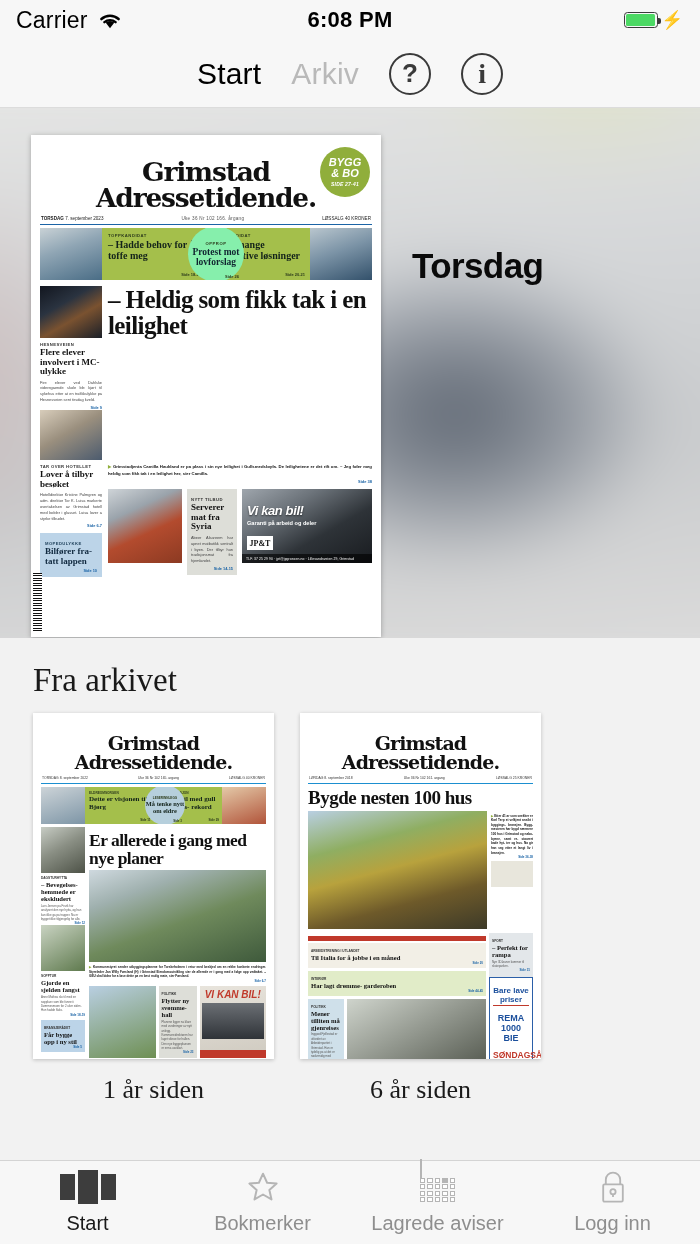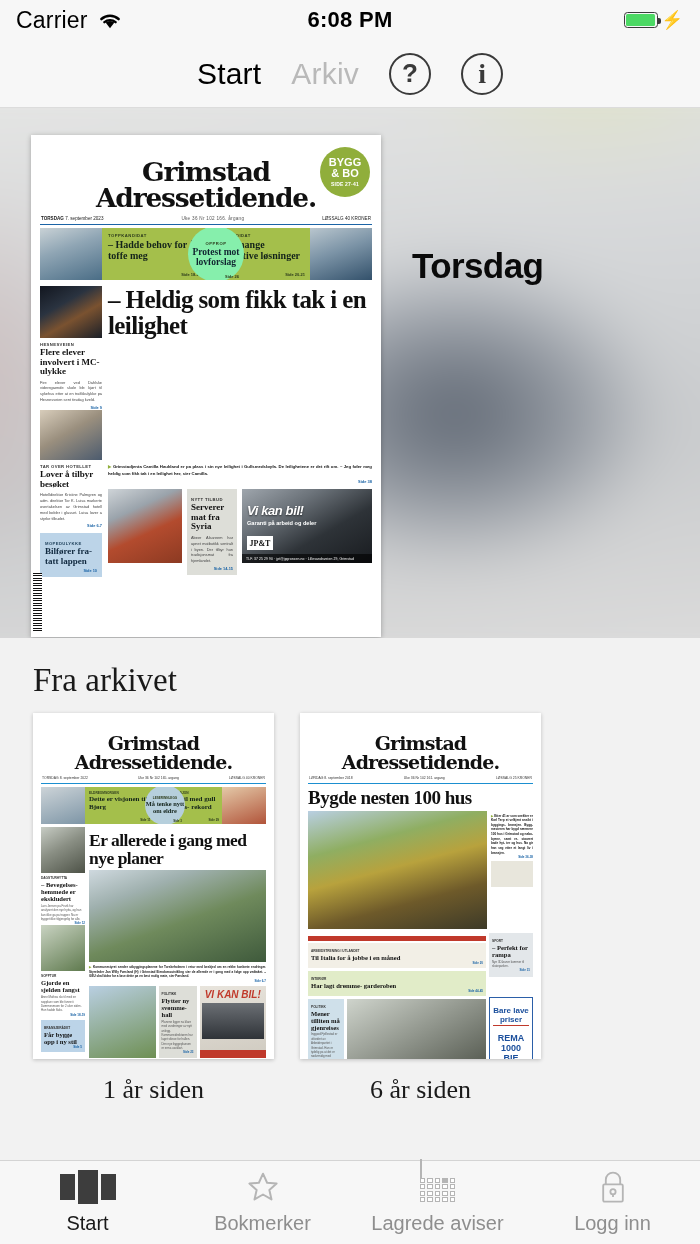--- a/index.html
+++ b/index.html
@@ -82,20 +82,21 @@
     font-size: 26px; letter-spacing: -1.2px; color: #111;
     transform: scaleX(1.02); line-height: 1;
   }
   .mh-badge {
     position: absolute; right: 2px; top: 2px;
     width: 50px; height: 50px; border-radius: 50%;
     background: #90ae3b; color: #fff;
     display: flex; flex-direction: column; align-items: center; justify-content: center;
     font-family: "Liberation Sans", sans-serif; font-weight: bold;
     line-height: 1.05;
+    font-style: italic;
   }
   .mh-badge .b1 { font-size: 11px; }
   .mh-badge .b2 { font-size: 11px; }
   .mh-badge .b3 { font-size: 5px; margin-top: 2px; letter-spacing: .2px; }
   .mh-rule {
     display: flex; justify-content: space-between; align-items: center;
     font-size: 4.6px; color: #222; padding: 3px 1px 3px;
     border-bottom: 1.6px solid #1b64a6; font-family: "Liberation Sans", sans-serif;
   }
   .mh-rule b { font-weight: bold; }
@@ -565,21 +566,21 @@
                 <div style="flex:1;background:linear-gradient(150deg,#cfd4cc,#555a50)"></div>
               </div>
             </div>
             <div style="width:44px">
               <div style="background:#e3e7ea;padding:3px;height:44px">
                 <div class="ac-kick">SPORT</div>
                 <div class="ac-hl">– Perfekt for rampa</div>
                 <div class="ac-txt">Nye 3D-baner kommer til skateparken.</div>
                 <div class="ac-pg">Side 31</div>
               </div>
-              <div style="height:96px;margin-top:20px">
+              <div style="height:96px;margin-top:0">
                 <div class="ad-rema">
                   <div class="rema-1">Bare lave priser</div>
                   <div class="rema-2">REMA 1000 BIE</div>
                   <div class="rema-3">SØNDAGSÅPENT</div>
                   
                   
                 </div>
               </div>
             </div>
           </div>

